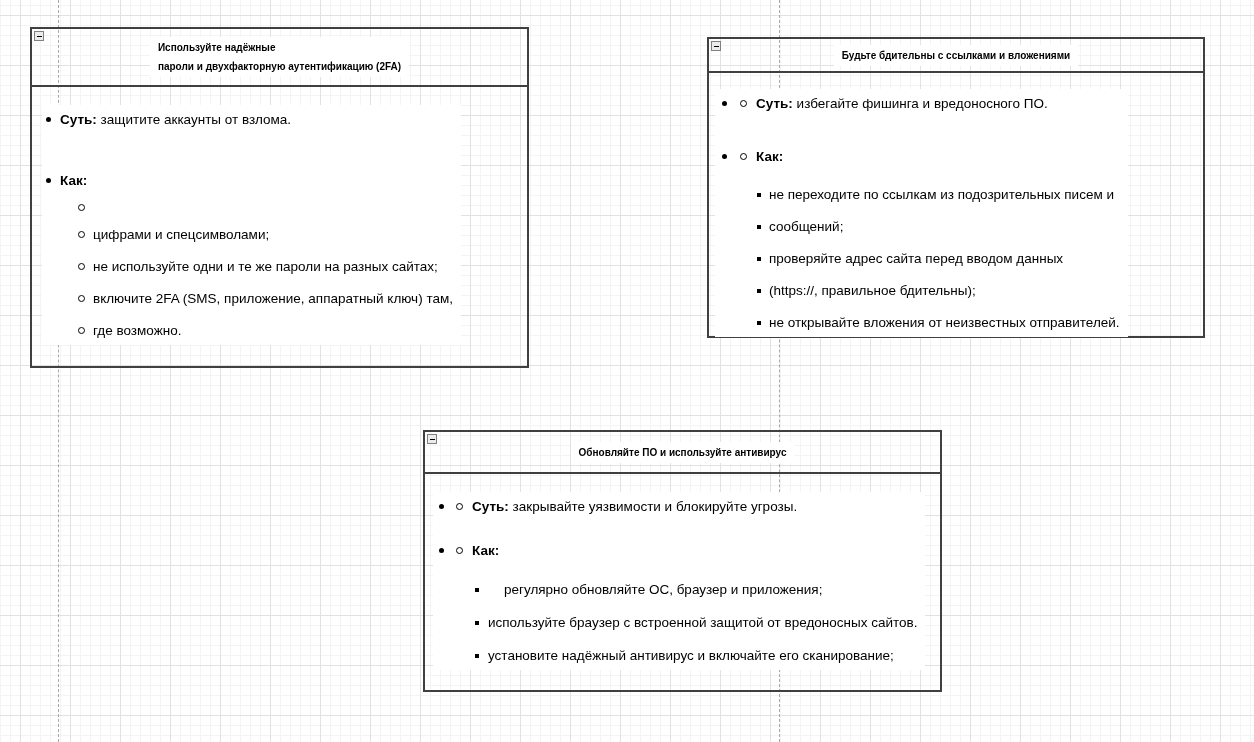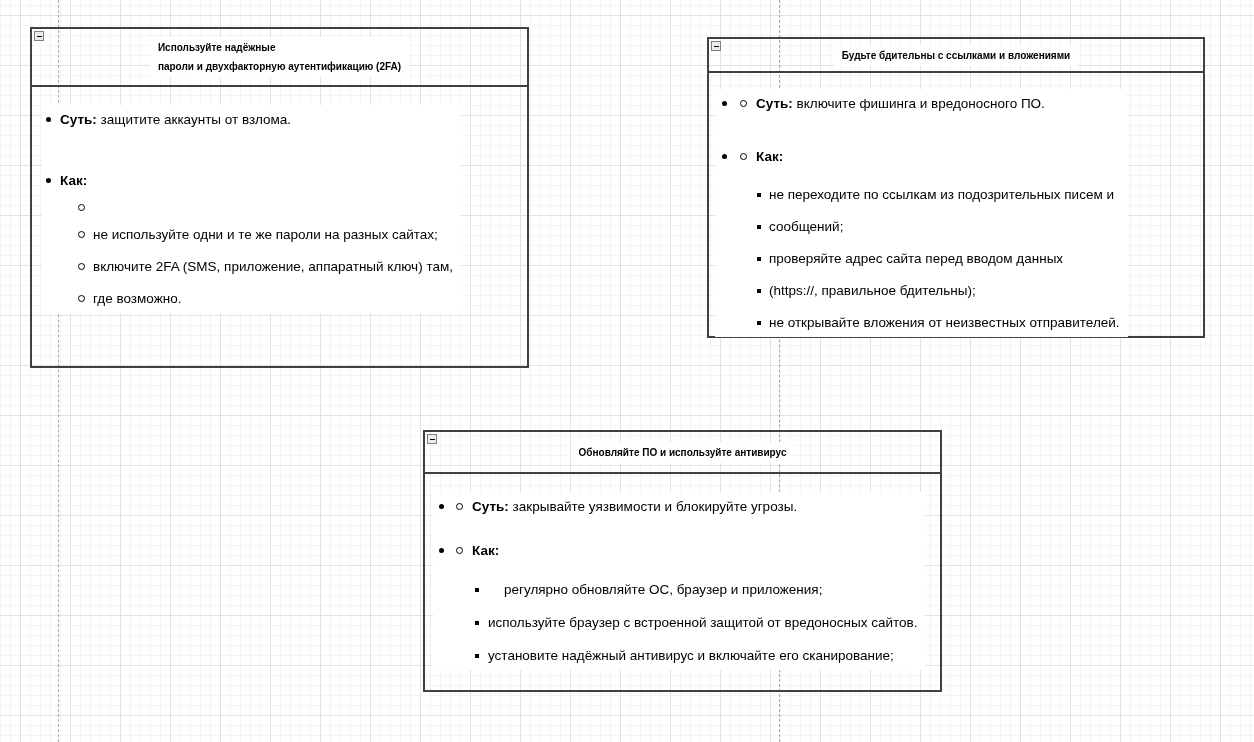--- a/index.html
+++ b/index.html
@@ -96,20 +96,24 @@
         </div>
         <div class="row row-l1 row-kak">
           <span class="mk mk-disc"></span>
           <span class="b">Как:</span>
         </div>
         <div class="row row-sub first">
           <span class="mk mk-circle"></span>
         </div>
         <div class="row row-sub">
           <span class="mk mk-circle"></span>
+          <span>цифрами и спецсимволами;</span>
+        </div>
+        <div class="row row-sub">
+          <span class="mk mk-circle"></span>
           <span>не используйте одни и те же пароли на разных сайтах;</span>
         </div>
         <div class="row row-sub">
           <span class="mk mk-circle"></span>
           <span>включите 2FA (SMS, приложение, аппаратный ключ) там,</span>
         </div>
         <div class="row row-sub">
           <span class="mk mk-circle"></span>
           <span>где возможно.</span>
         </div>
@@ -124,21 +128,21 @@
     <div class="note-header">
       <div class="title-wrap">
         <span class="title-line">Будьте бдительны с ссылками и вложениями</span>
       </div>
     </div>
     <div class="note-body">
       <div class="label-block">
         <div class="row row-l1 row-sut">
           <span class="mk mk-disc"></span>
           <span class="mk mk-circle"></span>
-          <span><span class="b">Суть:</span> <span>включите фишинга и вредоносного ПО.</span></span>
+          <span><span class="b">Суть:</span> <span>избегайте фишинга и вредоносного ПО.</span></span>
         </div>
         <div class="row row-l1 row-kak">
           <span class="mk mk-disc"></span>
           <span class="mk mk-circle"></span>
           <span class="b">Как:</span>
         </div>
         <div class="row row-sub first">
           <span class="mk mk-square"></span>
           <span>не переходите по ссылкам из подозрительных писем и</span>
         </div>

